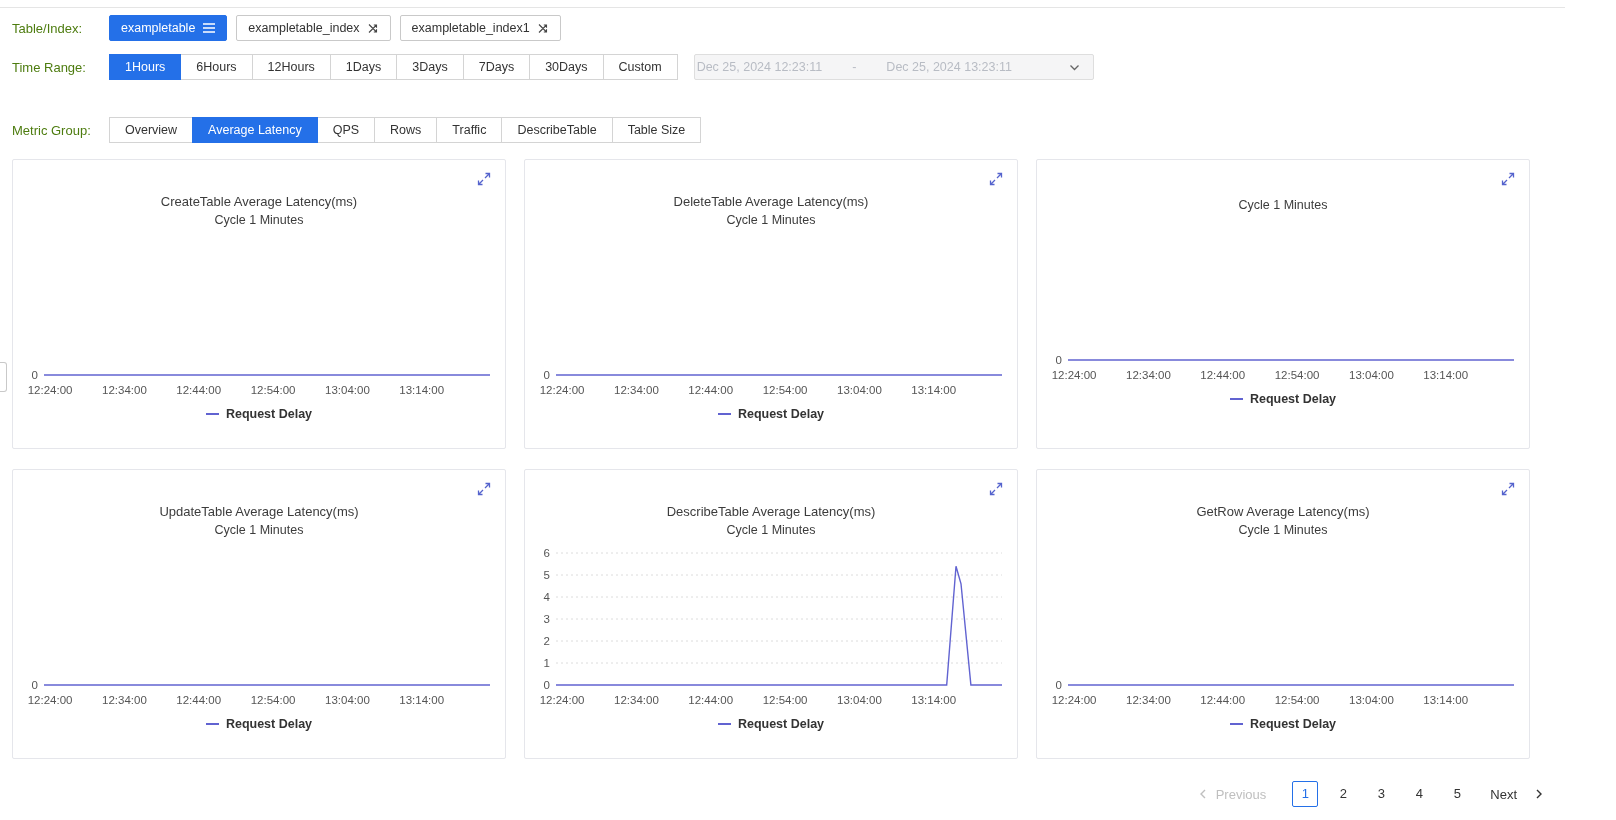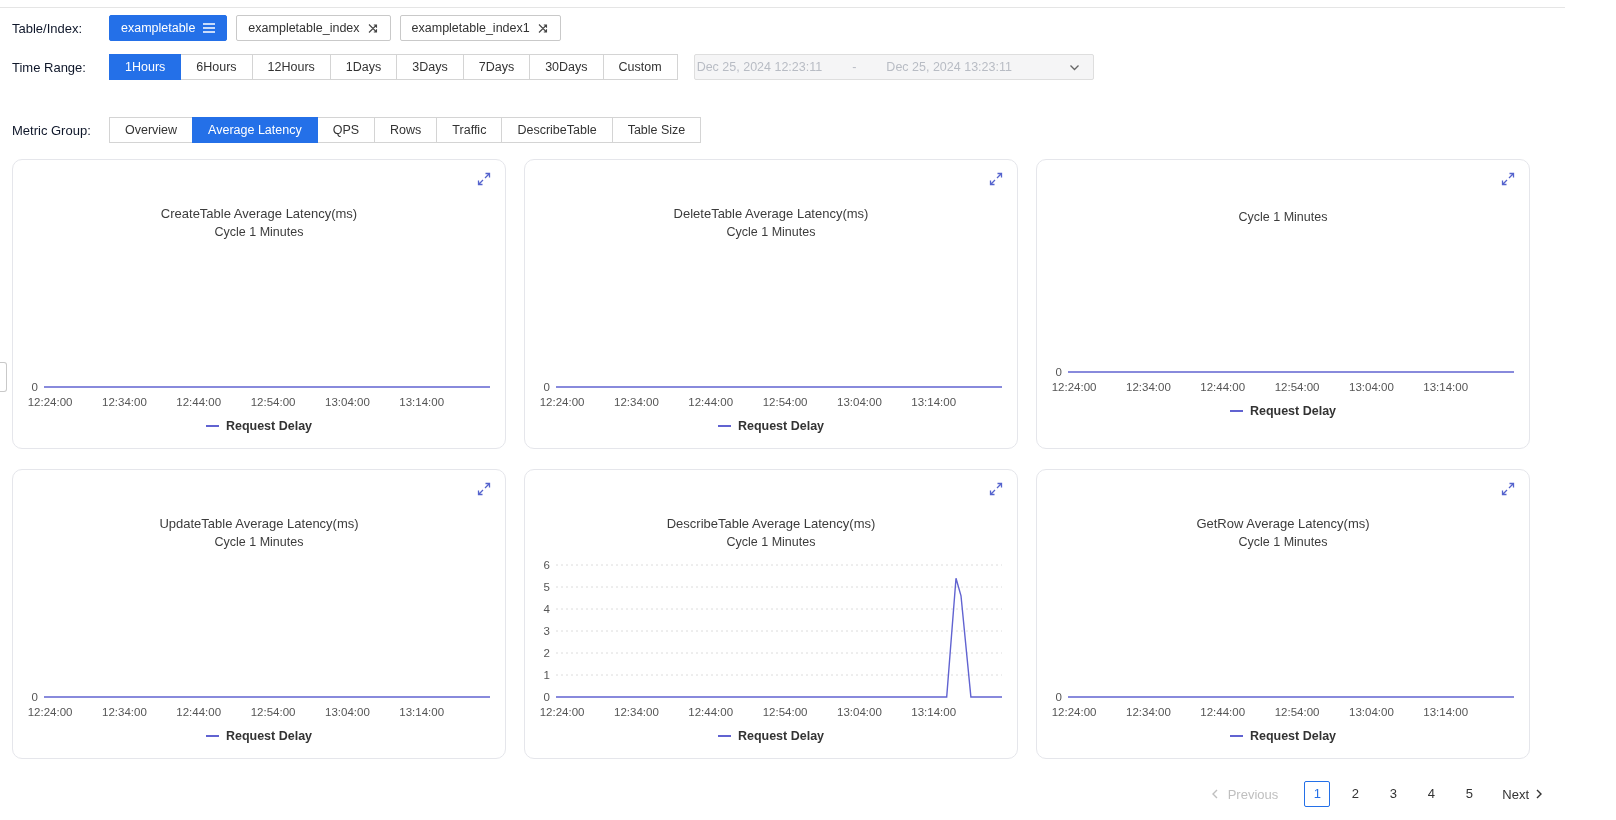--- a/index.html
+++ b/index.html
@@ -11,21 +11,21 @@
   *{box-sizing:border-box;}
   html,body{margin:0;padding:0;}
   body{
     width:1616px;height:820px;overflow:hidden;position:relative;
     background:#fff;color:#333;
     font-family:"Liberation Sans",sans-serif;font-size:13px;
   }
   .top-line{height:8px;width:1565px;border-bottom:1px solid #e5e5e5;}
   .controls{padding:7px 12px 0 12px;}
   .crow{display:flex;align-items:center;margin-bottom:13px;}
-  .crow-label{width:97px;flex:none;color:#0f172a;font-size:13px;}
+  .crow-label{width:97px;flex:none;color:#4d7c0f;font-size:13px;}
   .chips{display:flex;align-items:center;}
   .chip{
     display:inline-flex;align-items:center;gap:8px;height:26px;padding:0 11px;
     background:#fff;border:1px solid #c9c9c9;border-radius:2px;color:#333;
     font-size:12.5px;margin-right:9px;cursor:pointer;font-family:inherit;
   }
   .chip-selected{background:var(--accent);border-color:var(--accent);color:#fff;}
   .segrow{display:flex;align-items:center;}
   .seg{
     height:26px;padding:0 15px;background:#fff;border:1px solid #d4d4d4;
@@ -39,40 +39,40 @@
     color:#b8bcc4;font-size:12.5px;padding:0 12px 0 2px;cursor:pointer;
   }
   .dr-sep{margin:0 30px;}
   .dr-chevron{margin-left:auto;display:flex;}
   .grid-wrap{
     margin:16px 12px 0 12px;width:1518px;
     display:grid;grid-template-columns:repeat(3,1fr);gap:20px 18px;
   }
   .card{
     position:relative;height:290px;background:#fff;
-    border:1px solid var(--card-border);border-radius:10px;padding-top:46px;
+    border:1px solid var(--card-border);border-radius:2px;padding-top:34px;
   }
   .expand{position:absolute;top:12px;right:14px;cursor:pointer;display:flex;}
   .c-title{text-align:center;font-size:13px;color:#3c3c3c;}
   .c-sub{text-align:center;font-size:12.5px;color:#3c3c3c;margin-top:4px;}
   .plot{display:block;margin:6px auto 0 auto;}
   .ax{font-size:11.5px;fill:#555;font-family:"Liberation Sans",sans-serif;}
   .grid-ln{stroke:#dcdcdc;stroke-dasharray:2 3;stroke-width:1;}
   .series{fill:none;stroke:var(--line);stroke-width:1.4;}
   .legend{display:flex;align-items:center;justify-content:center;margin-top:4px;cursor:pointer;font-weight:bold;}
   .dash{display:inline-block;width:13px;height:2px;background:var(--line);margin-right:7px;}
   .legend-label{font-size:12.5px;color:#333;}
   .pager{display:flex;align-items:center;justify-content:flex-end;margin:22px 71px 0 12px;}
   .pg-prev{display:flex;align-items:center;gap:7px;color:#bfbfbf;margin-right:20px;cursor:default;font-size:13px;}
   .pg-num{
     min-width:26px;height:26px;line-height:24px;text-align:center;margin:0 6px;
     color:#333;cursor:pointer;font-size:13px;border:1px solid transparent;
   }
   .pg-num.active{border:1px solid var(--accent);color:var(--accent);border-radius:2px;}
-  .pg-next{display:flex;align-items:center;gap:4px;color:#333;margin-left:14px;cursor:pointer;font-size:13px;}
+  .pg-next{display:flex;align-items:center;gap:16px;color:#333;margin-left:14px;cursor:pointer;font-size:13px;}
   .collapse-handle{
     position:absolute;left:0;top:362px;width:7px;height:30px;background:#fff;
     border:1px solid #c9c9c9;border-left:none;border-radius:0 3px 3px 0;cursor:pointer;
   }
 </style>
 </head>
 <body>
 
 <div class="top-line"></div>
 

